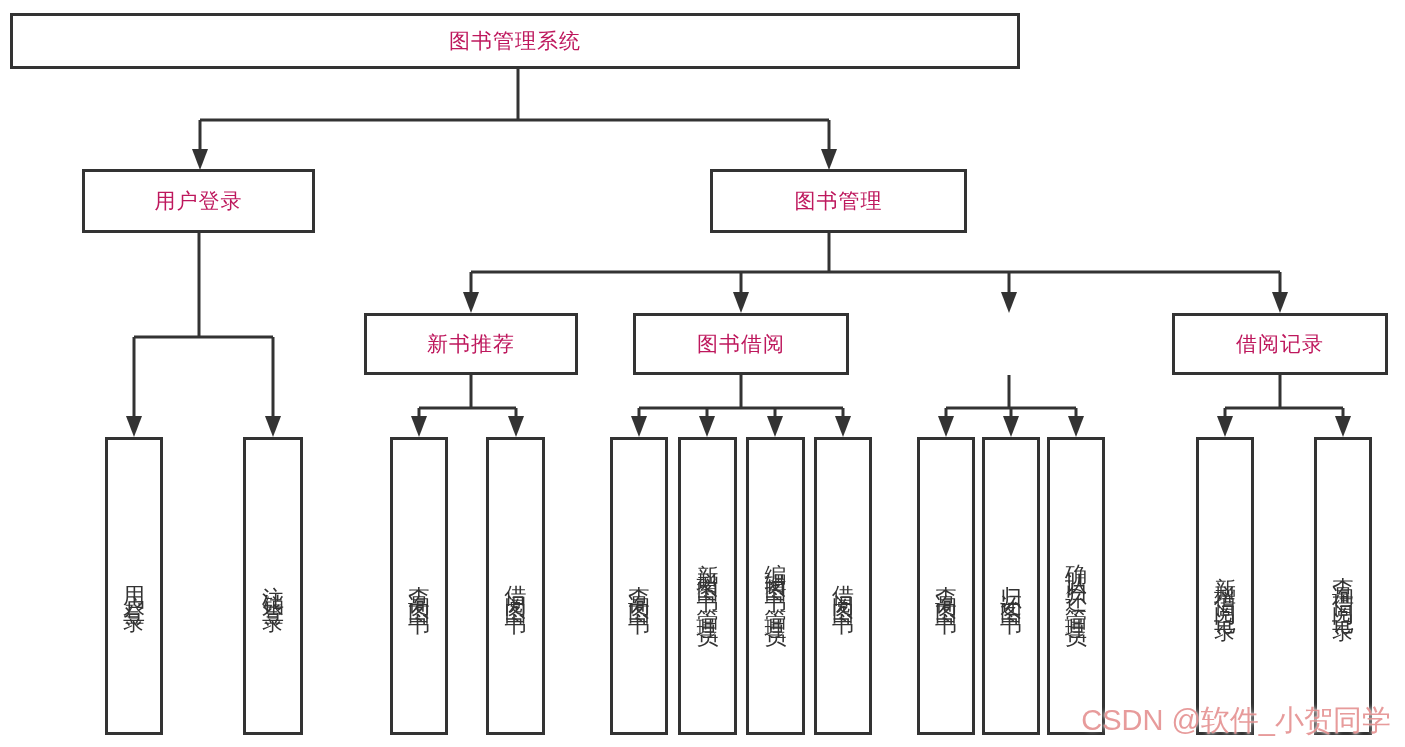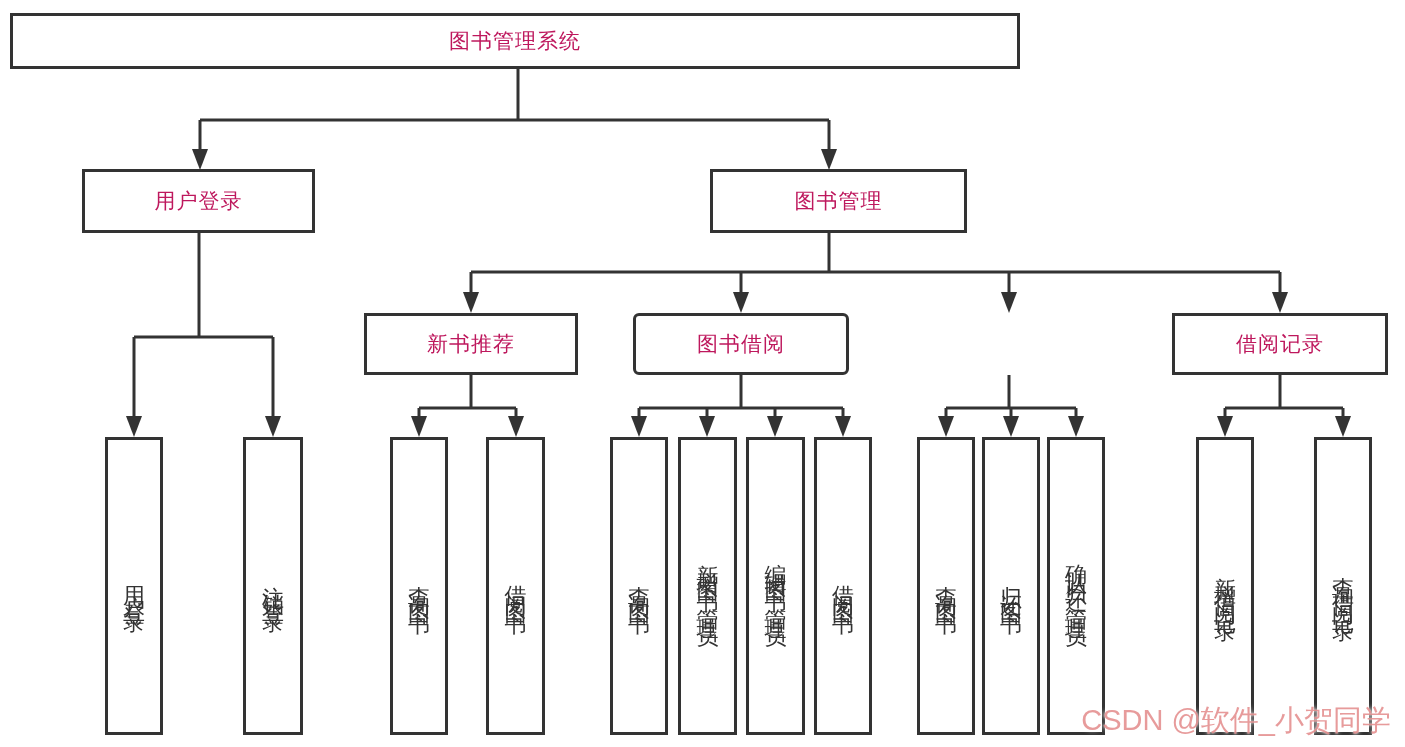--- a/index.html
+++ b/index.html
@@ -121,21 +121,21 @@
       <polygon points="1335,416 1351,416 1343,437"></polygon>
     </g>
   </svg>
 
   <div class="hbox root" style="left:10px; top:13px; width:1010px; height:56px;">图书管理系统</div>
 
   <div class="hbox" style="left:82px; top:169px; width:233px; height:64px;">用户登录</div>
   <div class="hbox" style="left:710px; top:169px; width:257px; height:64px;">图书管理</div>
 
   <div class="hbox" style="left:364px; top:313px; width:214px; height:62px;">新书推荐</div>
-  <div class="hbox" style="left:633px; top:313px; width:216px; height:62px;border-radius:6px;">图书借阅</div>
+  <div class="hbox" style="left:633px; top:313px; width:216px; height:62px;">图书借阅</div>
   <div class="hbox" style="left:1172px; top:313px; width:216px; height:62px;">借阅记录</div>
 
   <div class="vbox" style="left:105px; width:58px;">
     <span>用户登录</span>
   </div>
   <div class="vbox" style="left:243px; width:60px;">
     <span>注销登录</span>
   </div>
 
   <div class="vbox" style="left:390px; width:58px;">

